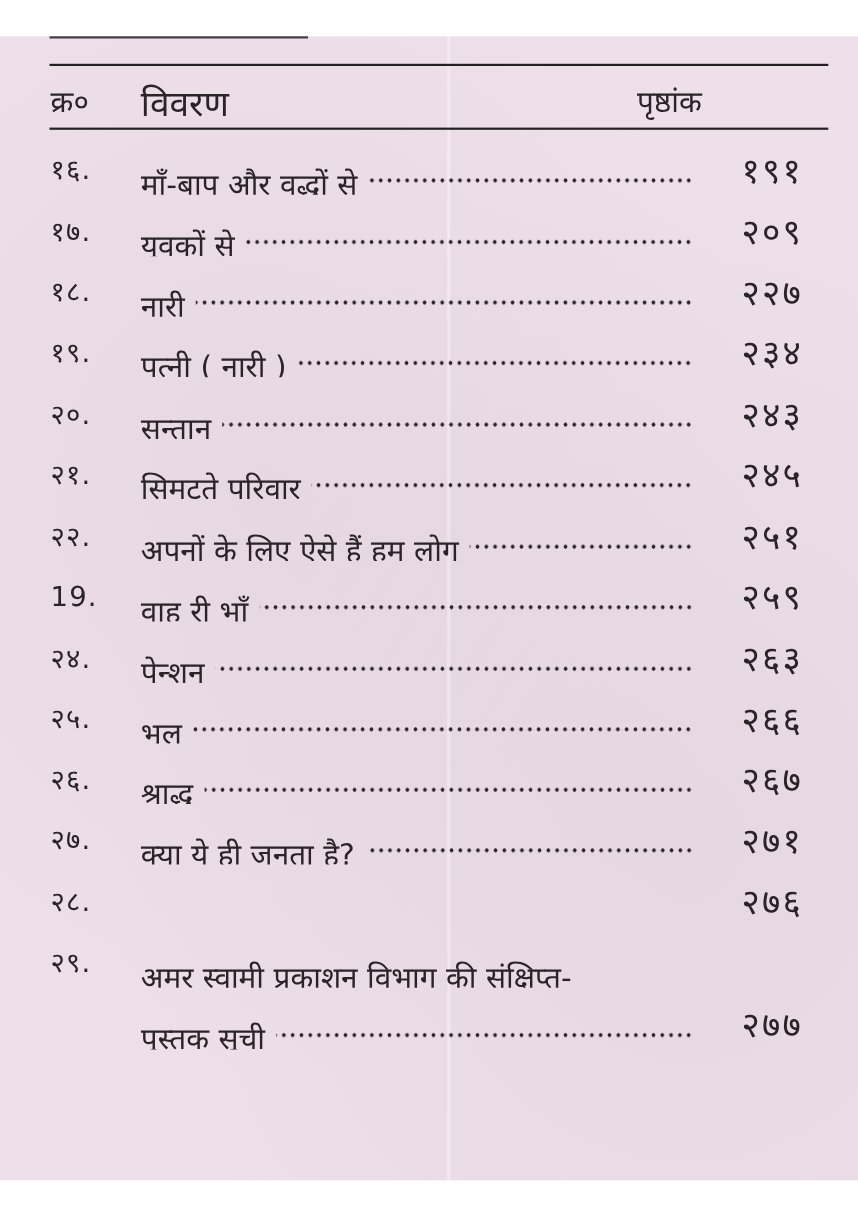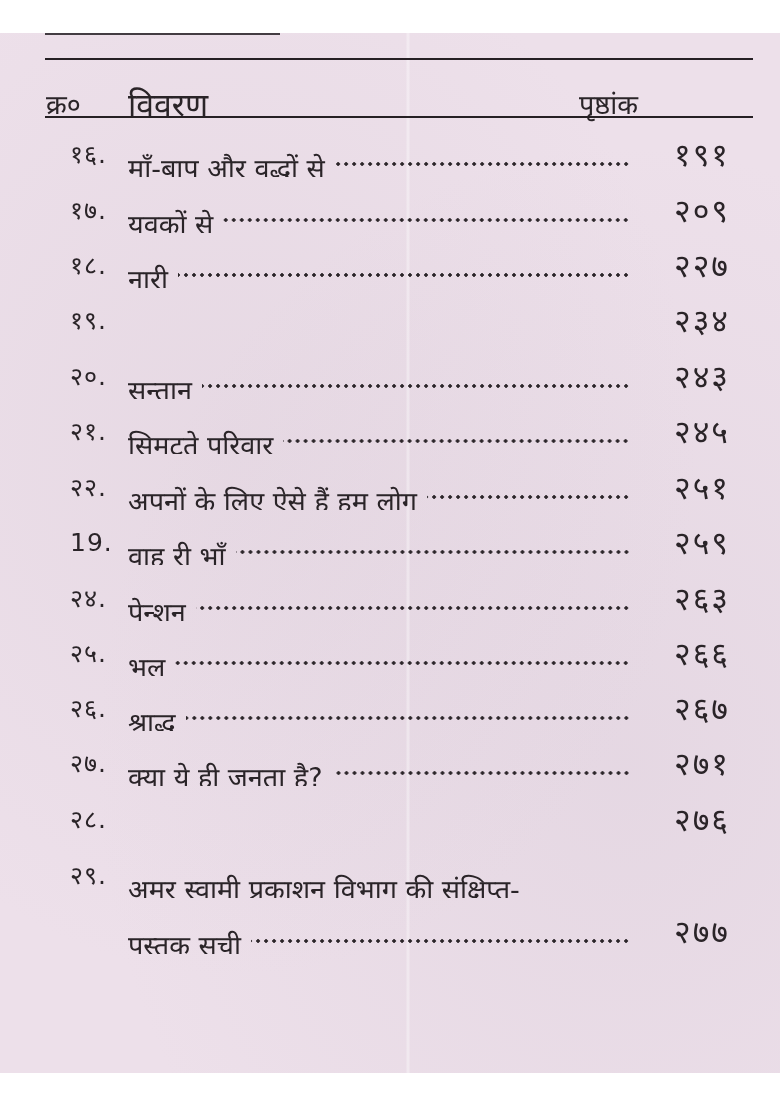--- a/index.html
+++ b/index.html
@@ -32,21 +32,21 @@
       height: 2px;
       background: #262024;
     }
     .rule-top { left: 45px; width: 235px; top: 0px; height: 2px; opacity: 0.85; }
     .rule-a { left: 45px; width: 708px; top: 25px; }
     .rule-b { left: 45px; width: 708px; top: 83px; }
 
     .header {
       position: absolute;
       left: 0;
-      top: 52px;
+      top: 41px;
       width: 688px;
       height: 40px;
     }
     .hdr-num {
       position: absolute;
       left: 46px;
       top: 0;
       font-size: 27px;
       line-height: 40px;
     }
@@ -77,21 +77,20 @@
       width: 780px;
       height: 44px;
     }
     .row .num {
       position: absolute;
       left: 46px;
       top: 0;
       font-size: 25px;
       line-height: 44px;
       letter-spacing: 1px;
-      margin-left: 24px;
     }
     .row .title-wrap {
       position: absolute;
       left: 128px;
       top: 0;
       width: 502px;
       height: 44px;
       display: flex;
       align-items: center;
       overflow: hidden;
@@ -169,20 +168,24 @@
       <span class="num">१८.</span>
       <div class="title-wrap">
         <span class="title">नारी</span>
         <span class="leader"></span>
       </div>
       <span class="page-no">२२७</span>
     </div>
 
     <div class="row" style="top:166px">
       <span class="num">१९.</span>
+      <div class="title-wrap">
+        <span class="title">पत्नी ( नारी )</span>
+        <span class="leader"></span>
+      </div>
       <span class="page-no">२३४</span>
     </div>
 
     <div class="row" style="top:222px">
       <span class="num">२०.</span>
       <div class="title-wrap">
         <span class="title">सन्तान</span>
         <span class="leader"></span>
       </div>
       <span class="page-no">२४३</span>

